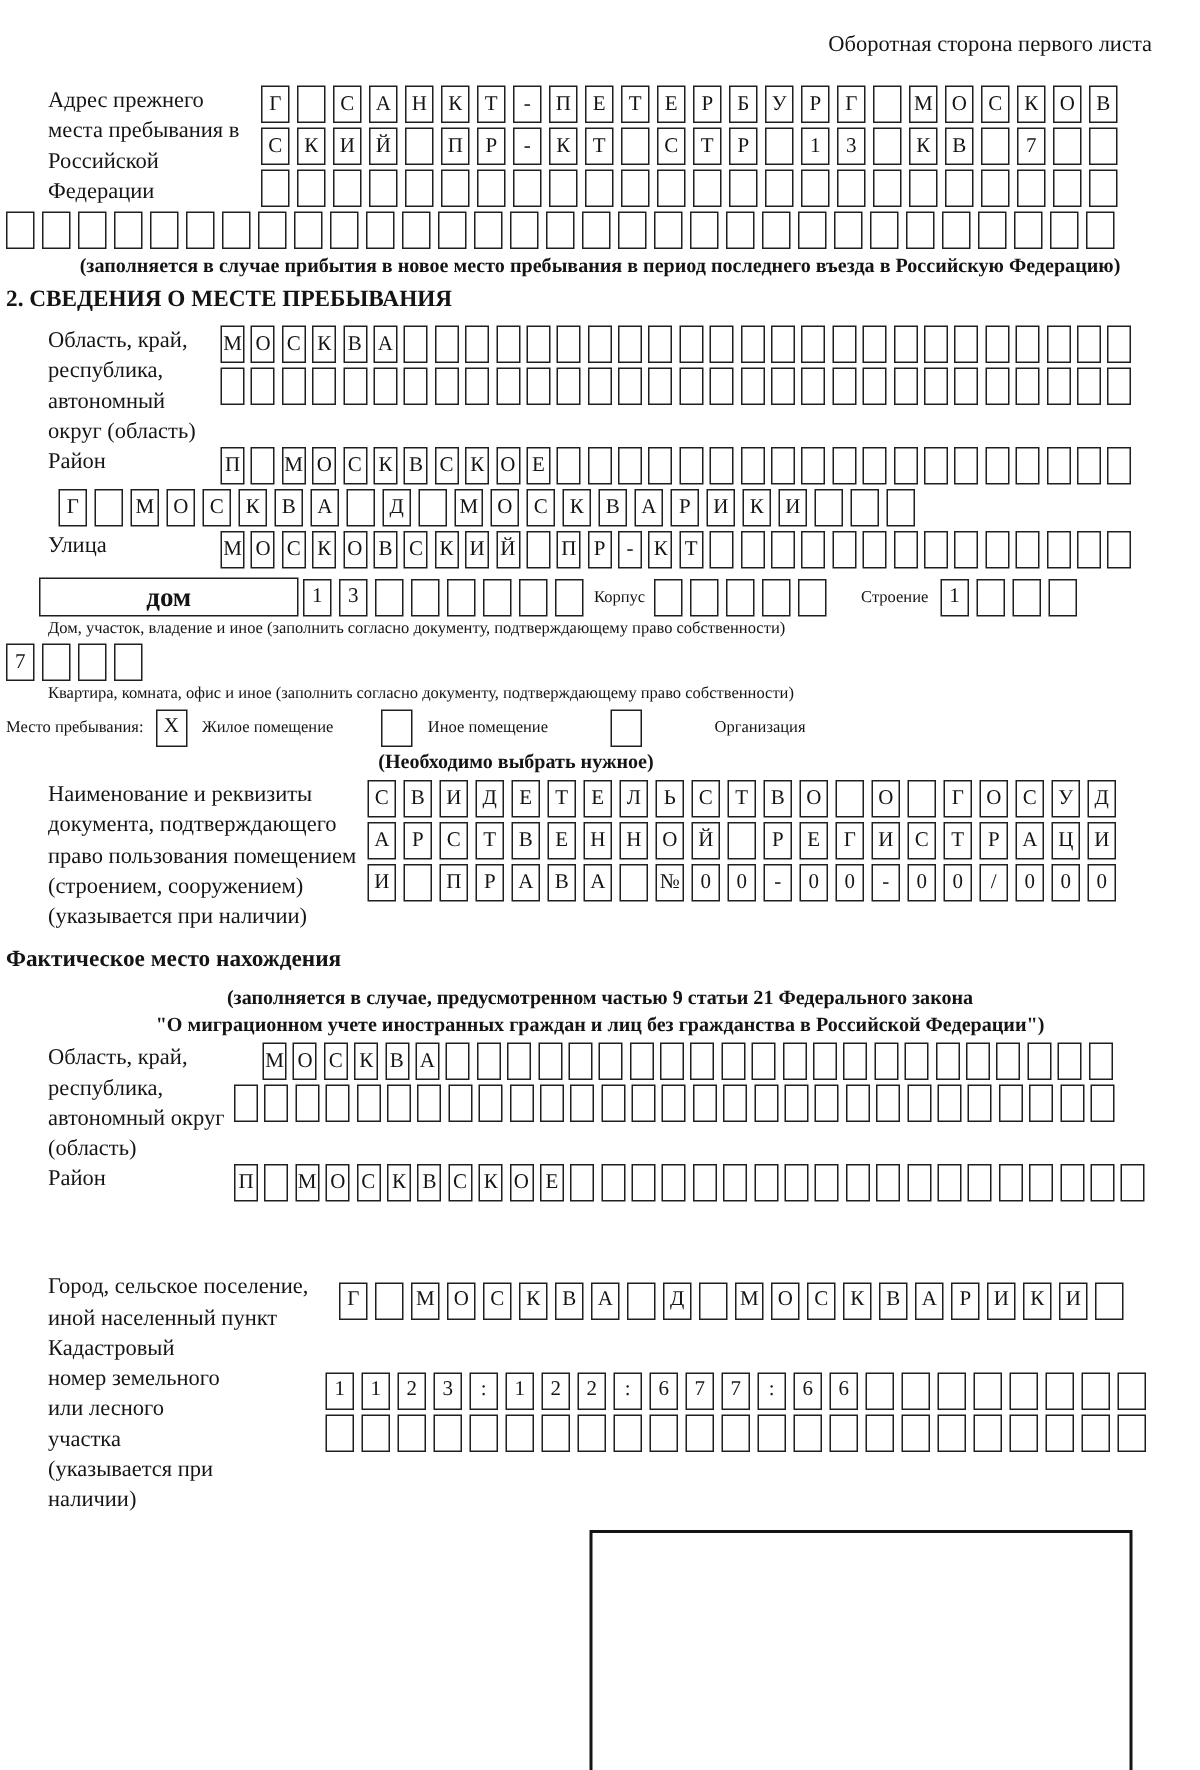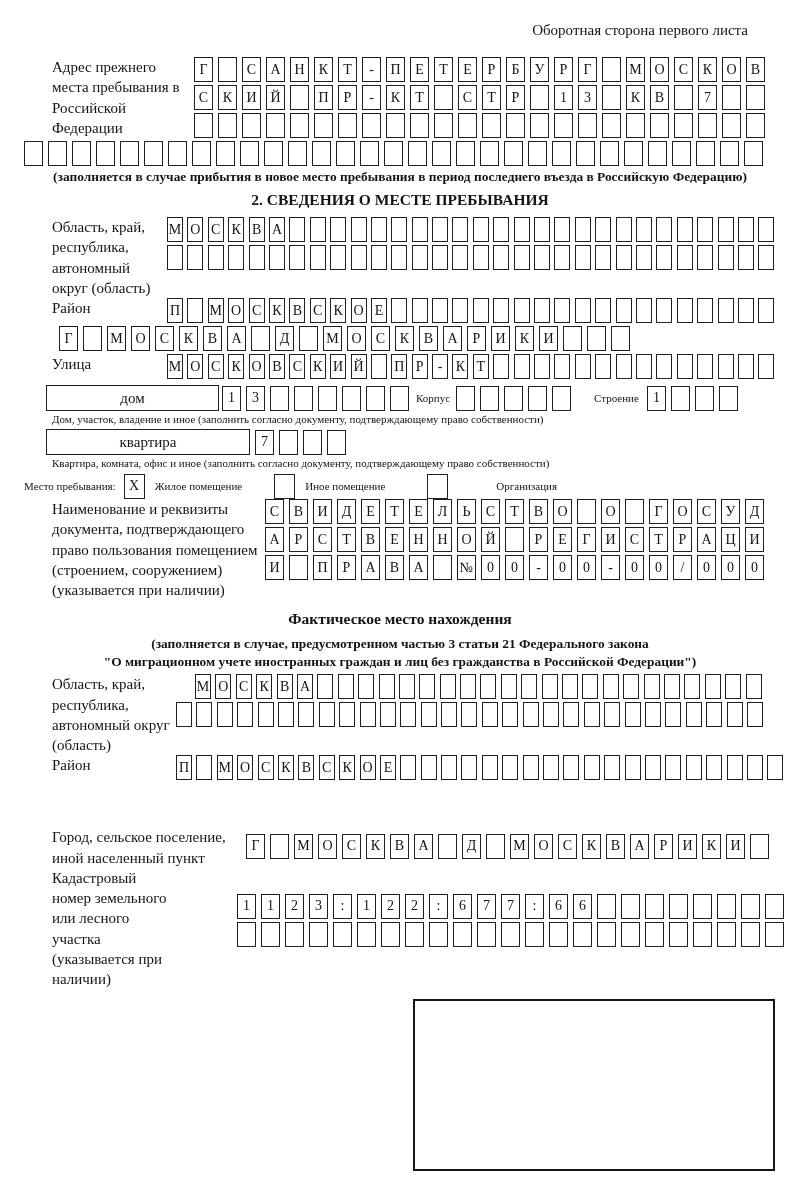--- a/index.html
+++ b/index.html
@@ -1,34 +1,34 @@
 <!DOCTYPE html>
 <html lang="ru"><head>
 <meta charset="utf-8">
 <style>
   html,body{margin:0;padding:0;background:#fff;}
   body{width:800px;height:1180px;color:#141414;
        font-family:"Liberation Serif","DejaVu Serif",serif;}
-  .page{position:relative;box-sizing:border-box;width:800px;height:1180px;padding:6px 24px;overflow:hidden;}
+  .page{position:relative;box-sizing:border-box;width:800px;height:1180px;padding:6px 4px;overflow:hidden;}
   .header-note{text-align:right;font-size:15px;margin:16px 28px 18px 0;}
   .frow{display:flex;align-items:flex-start;}
   .flabel{font-size:15px;line-height:1.35;flex:none;margin-left:28px;}
   .lw115{width:115px;} .lw124{width:124px;} .lw142{width:142px;}
   .lw190{width:190px;} .lw213{width:213px;}
   .gridcol{display:flex;flex-direction:column;flex:none;}
   .boxrow{display:flex;flex:none;margin-bottom:3px;}
   .cell{box-sizing:border-box;flex:none;display:inline-flex;align-items:center;justify-content:center;
         width:19px;height:25px;border:1.6px solid #1f1f1f;margin-right:5px;
         font-size:14px;line-height:1;}
   .g20 .cell{width:16px;margin-right:4.4px;}
   .note{font-size:13.4px;text-align:center;margin:2px 0 4px 0;font-weight:bold;}
   .note-left{font-size:11px;text-align:left;margin:2px 0 4px 28px;}
-  .sec-title{font-weight:bold;font-size:15.5px;text-align:center;margin:6px 0 8px 0;}
+  .sec-title{font-weight:bold;font-size:15.5px;margin:6px 0 8px 0;}
   .typebox{box-sizing:border-box;flex:none;border:1.6px solid #1f1f1f;height:26px;
-           display:flex;align-items:center;justify-content:center;font-size:15px;}
+           display:flex;align-items:center;justify-content:center;font-size:18px;font-weight:bold;}
   .inline-label{font-size:11px;line-height:26px;flex:none;}
   .cb{width:21px;height:25px;margin-right:0;}
   .stamp-box{box-sizing:border-box;border:2px solid #141414;width:362px;height:172px;margin:10px 0 6px 389px;}
   .mt26{margin-top:26px;}
 </style>
 </head>
 <body>
 
 <div class="page">
 
@@ -349,39 +349,39 @@
     <div class="boxrow" style="margin-bottom:0;">
         <span class="cell">1</span>
         <span class="cell"></span>
         <span class="cell"></span>
         <span class="cell"></span>
       </div>
   </div>
   <div class="note-left">Дом, участок, владение и иное (заполнить согласно документу, подтверждающему право собственности)</div>
 
   <div class="frow" style="align-items:center;margin:2px 0 2px 0;">
-    <div class="typebox" style="width:204px;margin-left:22px;margin-right:5px;">квартира</div>
     <div class="boxrow" style="margin-bottom:0;">
         <span class="cell">7</span>
         <span class="cell"></span>
         <span class="cell"></span>
         <span class="cell"></span>
       </div>
   </div>
   <div class="note-left">Квартира, комната, офис и иное (заполнить согласно документу, подтверждающему право собственности)</div>
 
   <div class="frow" style="align-items:center;margin-top:4px;">
     <div class="inline-label">Место пребывания:</div>
     <span class="cell cb" style="margin-left:8px;">X</span>
     <div class="inline-label" style="margin-left:10px;">Жилое помещение</div>
     <span class="cell cb" style="margin-left:32px;"></span>
     <div class="inline-label" style="margin-left:10px;">Иное помещение</div>
     <span class="cell cb" style="margin-left:42px;"></span>
     <div class="inline-label" style="margin-left:48px;">Организация</div>
   </div>
+  <div class="note" style="width:420px;margin-left:130px;">(Необходимо выбрать нужное)</div>
 
   <div class="frow">
     <div class="flabel lw213">Наименование и реквизиты документа, подтверждающего право пользования помещением (строением, сооружением) (указывается при наличии)</div>
     <div class="gridcol">
       <div class="boxrow">
           <span class="cell">С</span>
           <span class="cell">В</span>
           <span class="cell">И</span>
           <span class="cell">Д</span>
           <span class="cell">Е</span>
@@ -445,21 +445,21 @@
           <span class="cell">0</span>
           <span class="cell">/</span>
           <span class="cell">0</span>
           <span class="cell">0</span>
           <span class="cell">0</span>
         </div>
     </div>
   </div>
 
   <div class="sec-title" style="margin-top:10px;">Фактическое место нахождения</div>
-  <div class="note" style="margin-bottom:0;">(заполняется в случае, предусмотренном частью 3 статьи 21 Федерального закона</div>
+  <div class="note" style="margin-bottom:0;">(заполняется в случае, предусмотренном частью 9 статьи 21 Федерального закона</div>
   <div class="note">"О миграционном учете иностранных граждан и лиц без гражданства в Российской Федерации")</div>
 
   <div class="frow g20">
     <div class="flabel lw124">Область, край, республика, автономный округ (область)</div>
     <div class="gridcol">
       <div class="boxrow" style="margin-left:19px;">
           <span class="cell">М</span>
           <span class="cell">О</span>
           <span class="cell">С</span>
           <span class="cell">К</span>

